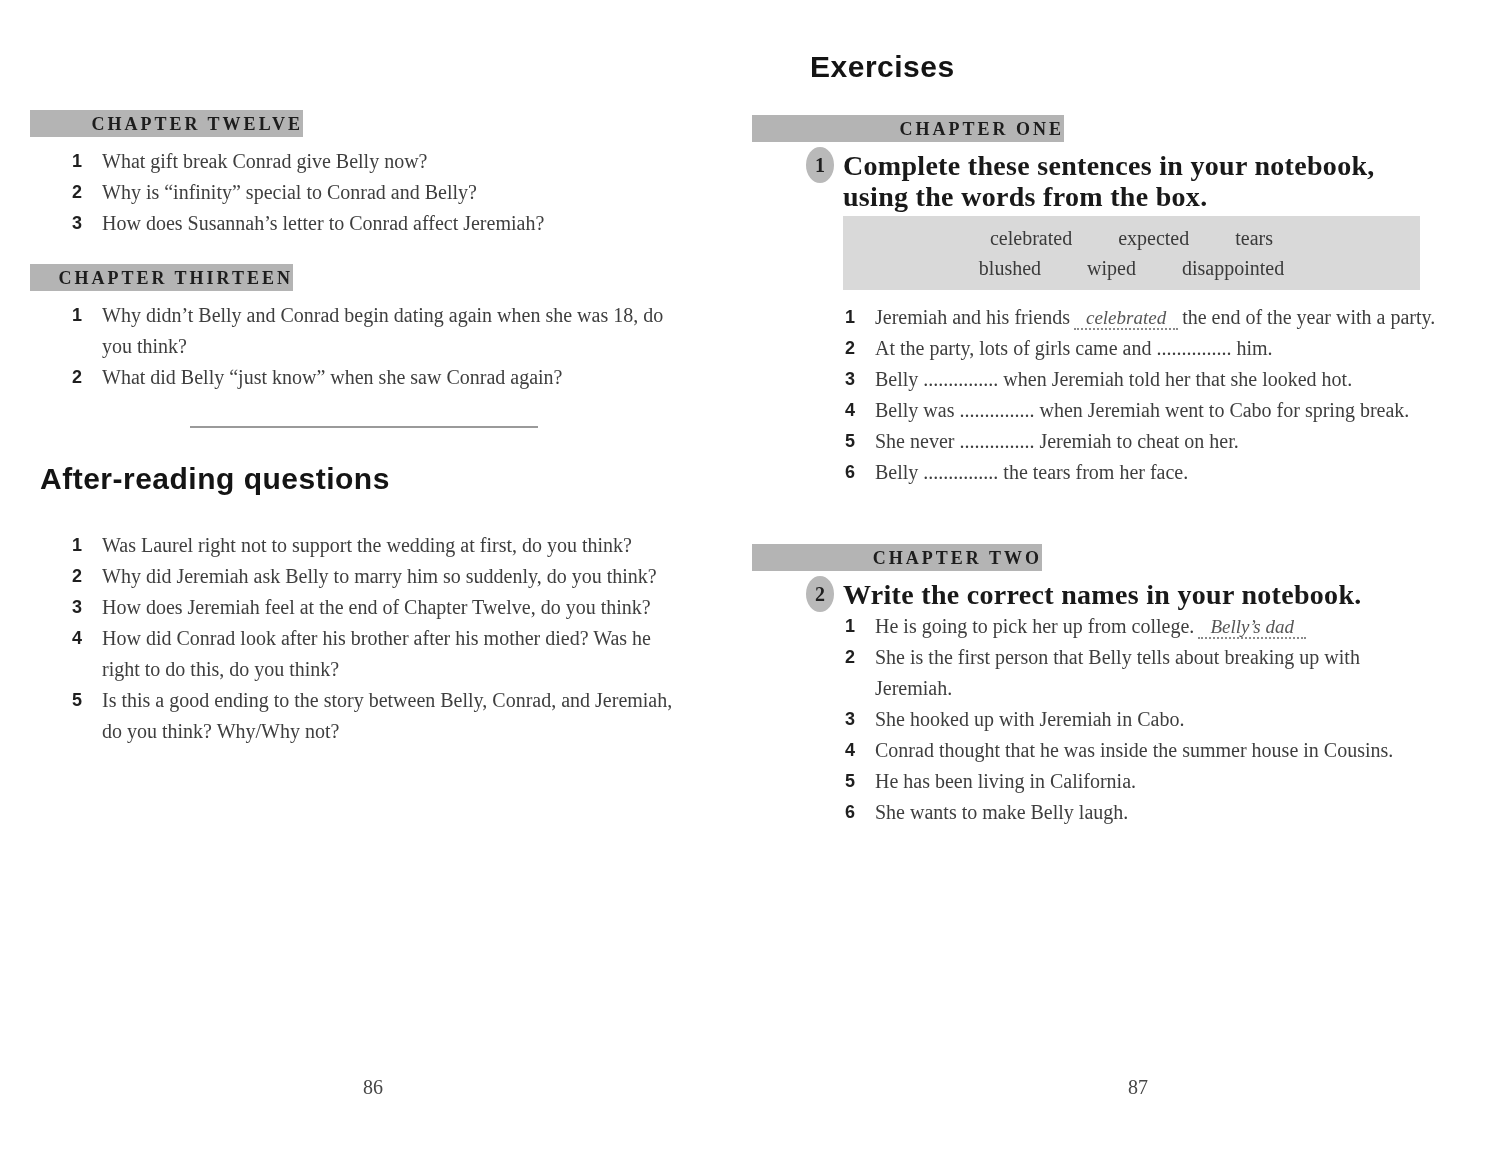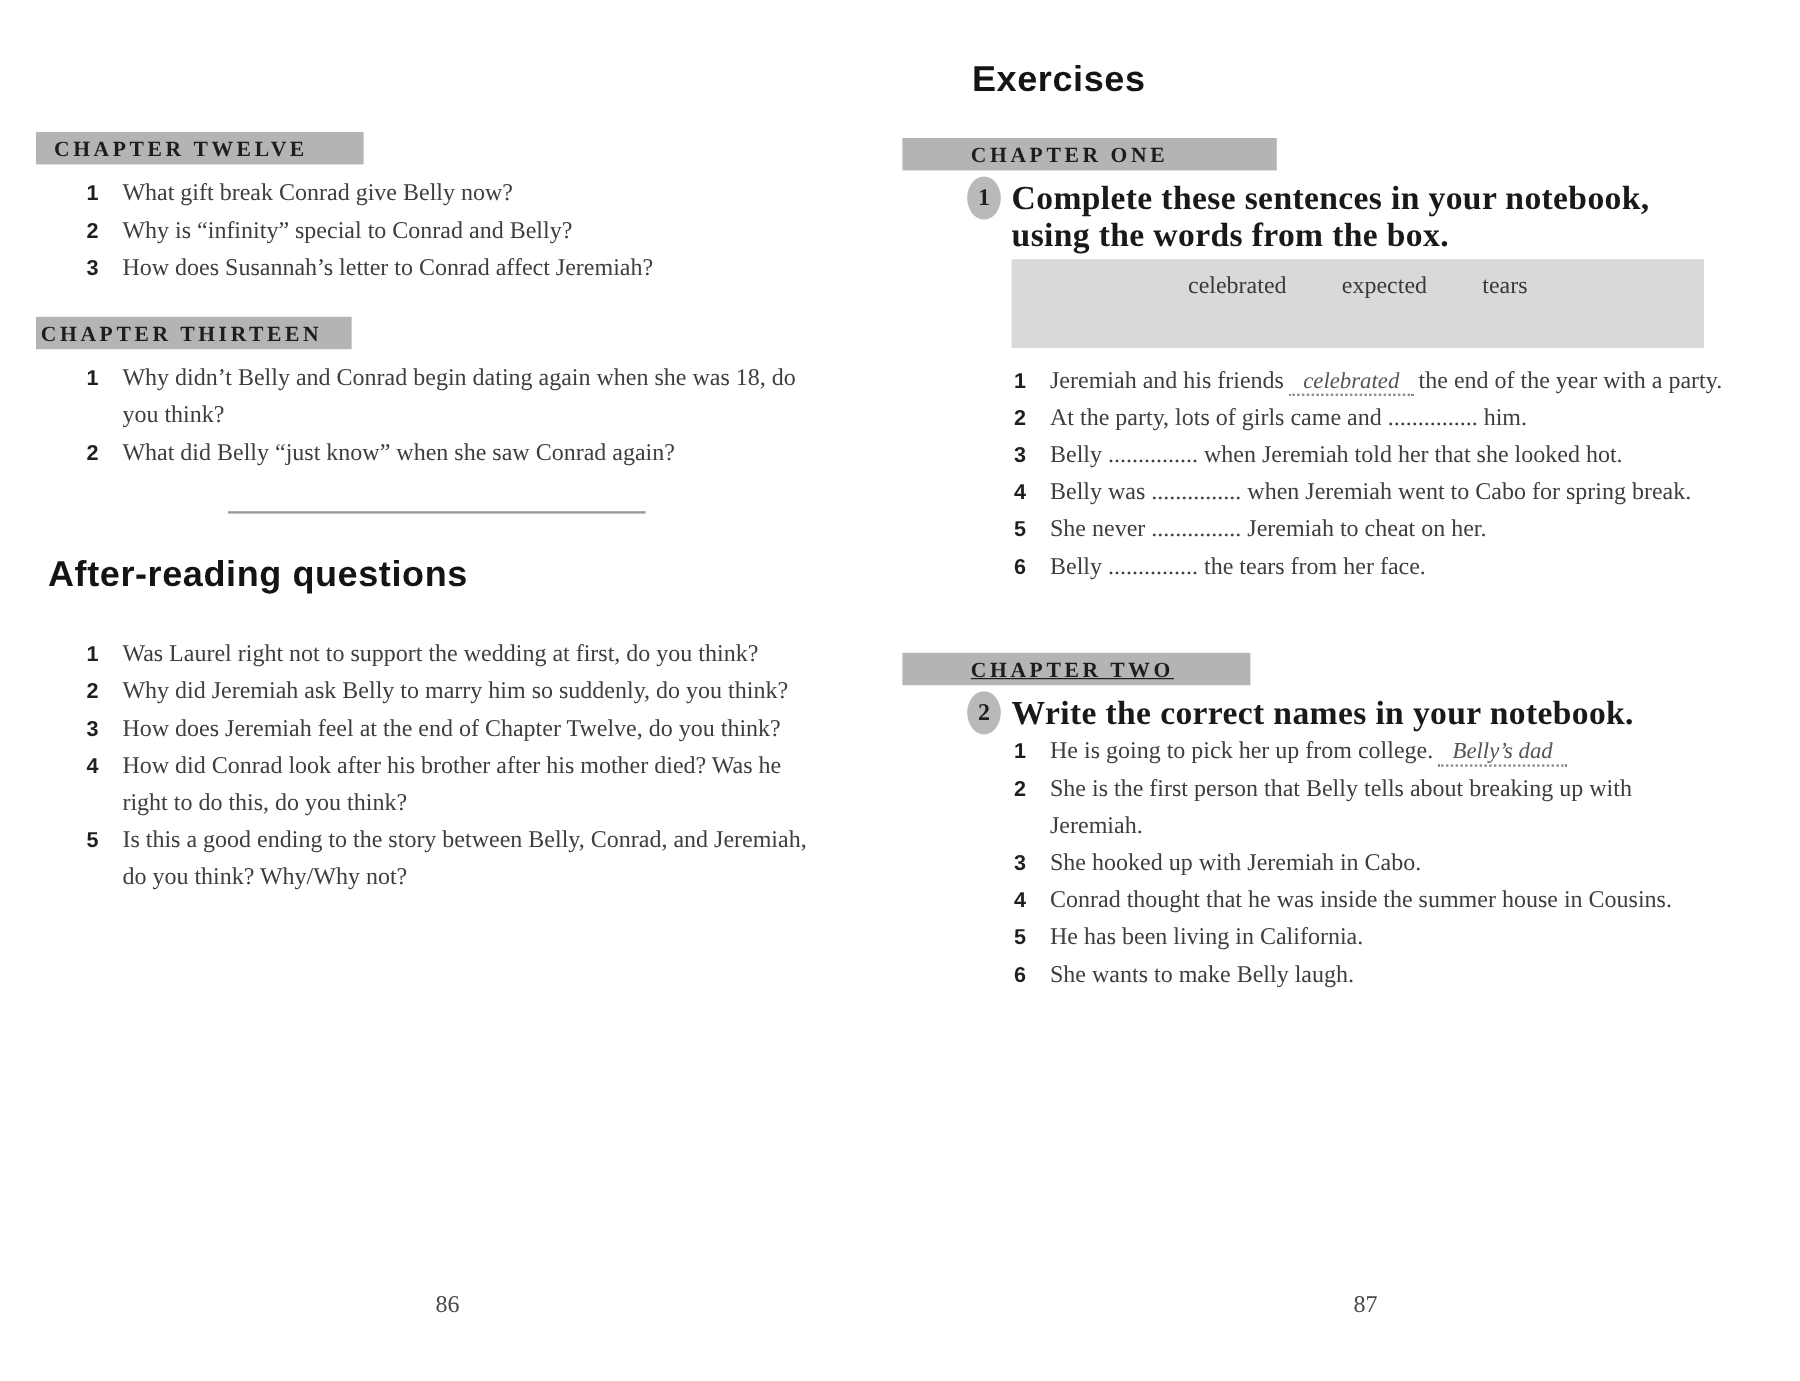--- a/index.html
+++ b/index.html
@@ -5,21 +5,21 @@
   html,body{margin:0;padding:0;}
   body{
     width:1500px;height:1151px;position:relative;background:#ffffff;
     font-family:"Liberation Serif", serif;color:#3e3e3e;
     -webkit-font-smoothing:antialiased;
   }
   .chapter-bar{
     position:absolute;height:27px;background:#b4b4b4;
     font-family:"Liberation Serif", serif;font-weight:bold;
     font-size:18px;letter-spacing:3px;color:#1d1d1d;line-height:28px;
-    box-sizing:border-box;white-space:nowrap;
+    box-sizing:border-box;white-space:nowrap;text-align:right;
   }
   .qlist{position:absolute;}
   .q{display:flex;line-height:31px;font-size:20px;color:#3e3e3e;}
   .qnum{
     width:30px;flex:none;font-family:"Liberation Sans", sans-serif;
     font-weight:bold;font-size:18px;color:#1f1f1f;
   }
   .qtext{flex:1;}
   .big-heading{
     position:absolute;
@@ -118,20 +118,25 @@
 <div class="badge" style="left:806px;top:147px;">1</div>
 
 <div class="instruction" style="left:843px;top:150px;width:588px;">Complete these sentences in your notebook, using the words from the box.</div>
 
 <div class="word-box" style="left:843px;top:216px;width:577px;height:74px;">
   <div class="wb-row">
     <span>celebrated</span>
     <span>expected</span>
     <span>tears</span>
   </div>
+  <div class="wb-row">
+    <span>blushed</span>
+    <span>wiped</span>
+    <span>disappointed</span>
+  </div>
 </div>
 
 <div class="qlist" style="left:845px;top:302px;width:592px;">
   <div class="q">
     <span class="qnum">1</span>
     <span class="qtext"><span>Jeremiah and his friends</span><span class="blank">celebrated</span><span>the end of the year with a party.</span></span>
   </div>
   <div class="q">
     <span class="qnum">2</span>
     <span class="qtext">At the party, lots of girls came and ............... him.</span>
@@ -147,21 +152,21 @@
   <div class="q">
     <span class="qnum">5</span>
     <span class="qtext">She never ............... Jeremiah to cheat on her.</span>
   </div>
   <div class="q">
     <span class="qnum">6</span>
     <span class="qtext">Belly ............... the tears from her face.</span>
   </div>
 </div>
 
-<div class="chapter-bar" style="left:752px;top:544px;width:290px;padding-left:57px;text-decoration:underline;">CHAPTER TWO</div>
+<div class="chapter-bar" style="left:752px;top:544px;width:290px;padding-left:57px;">CHAPTER TWO</div>
 
 <div class="badge" style="left:806px;top:576px;">2</div>
 
 <div class="instruction" style="left:843px;top:579px;width:590px;">Write the correct names in your notebook.</div>
 
 <div class="qlist" style="left:845px;top:611px;width:592px;">
   <div class="q">
     <span class="qnum">1</span>
     <span class="qtext"><span>He is going to pick her up from college.</span><span class="blank">Belly’s dad</span></span>
   </div>

